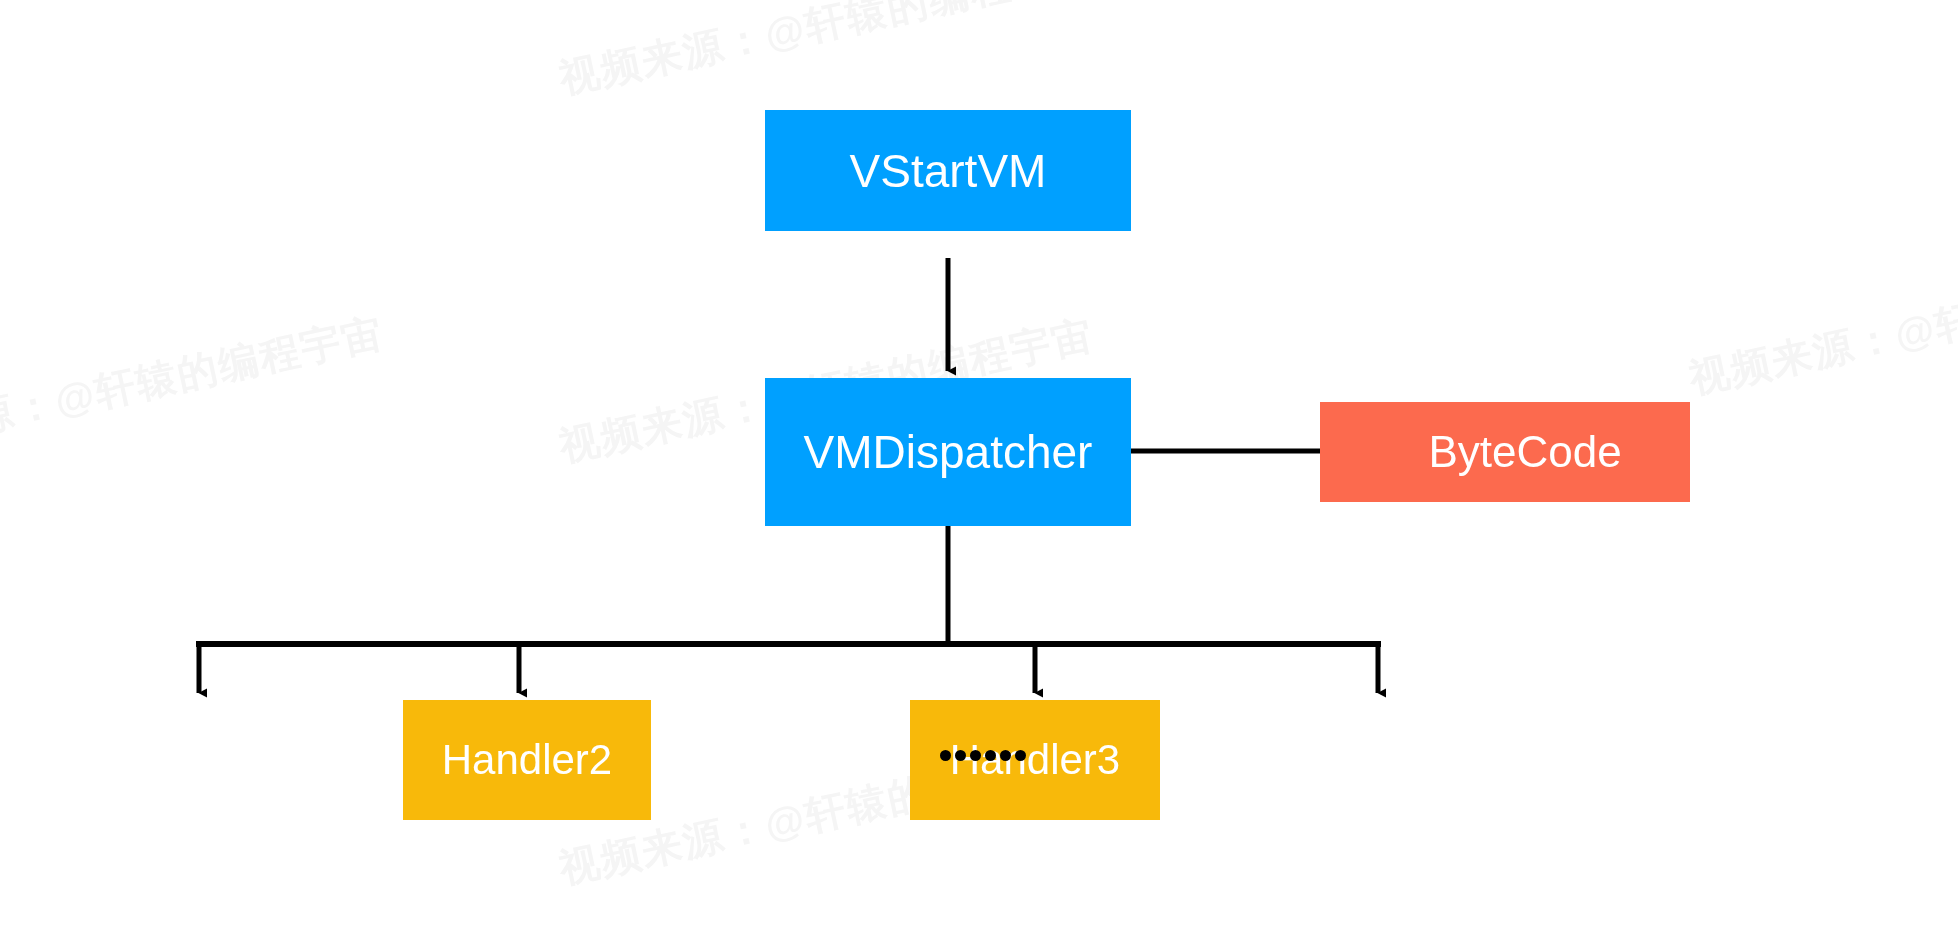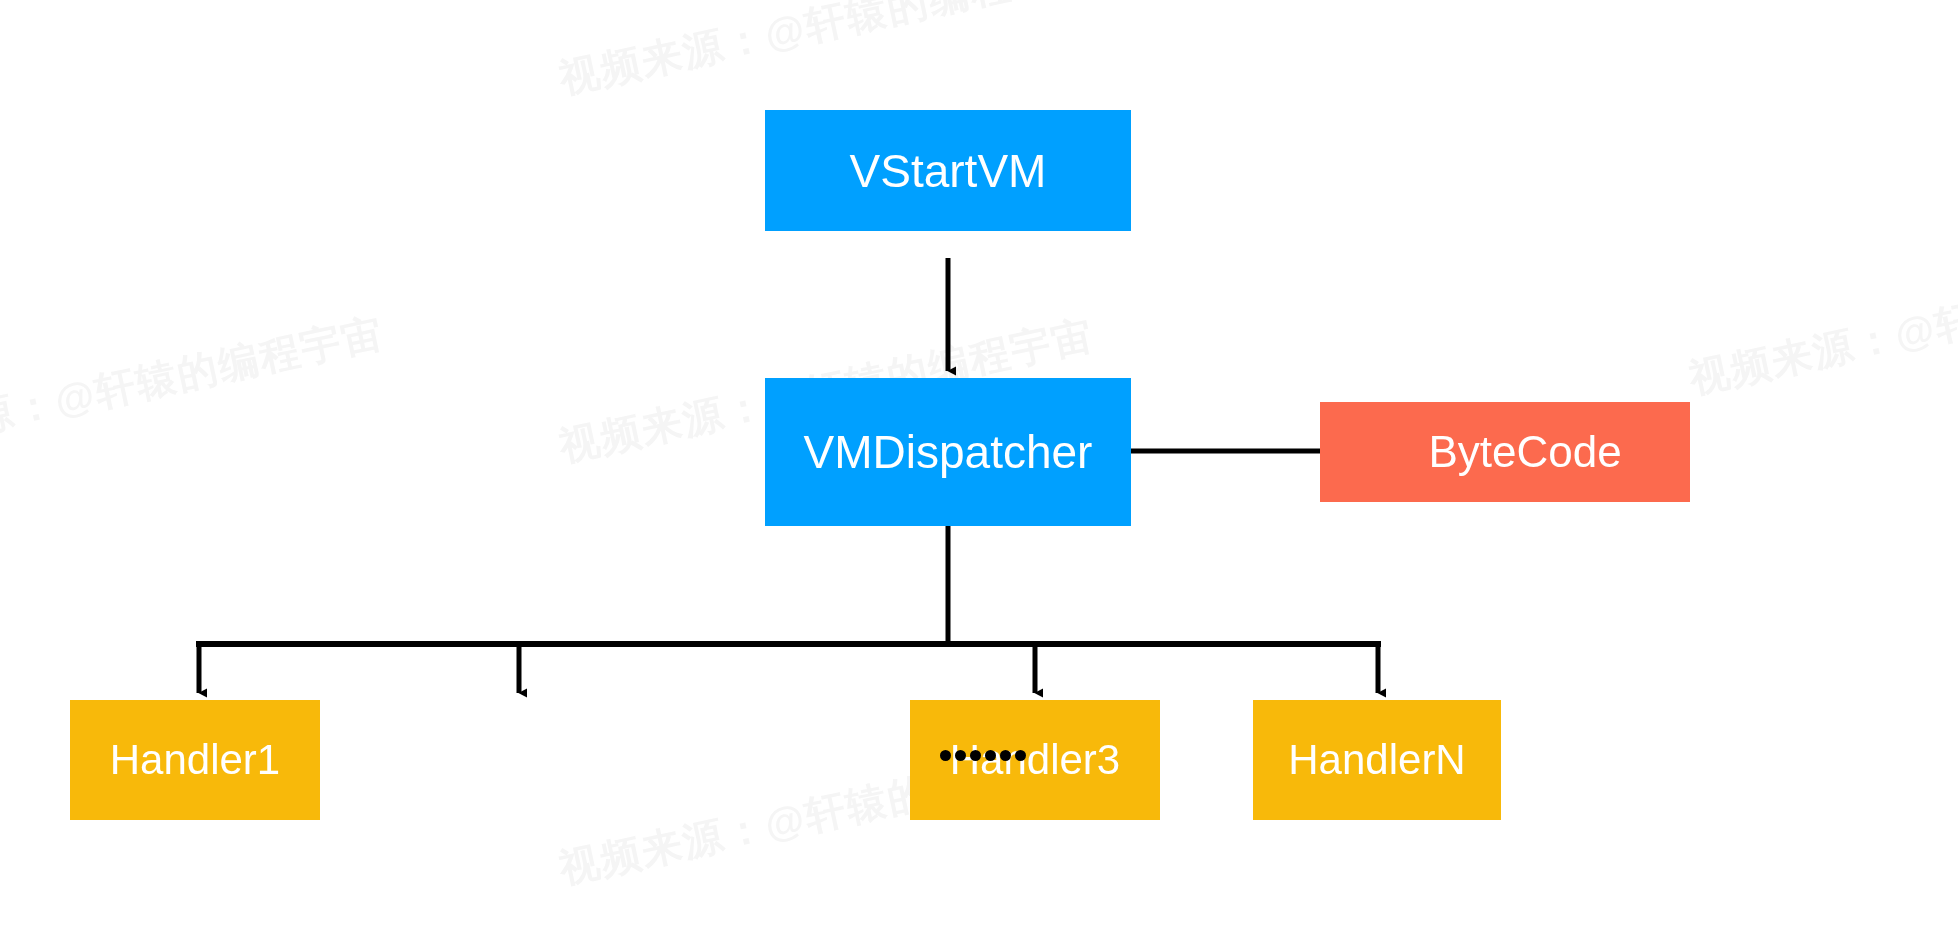--- a/index.html
+++ b/index.html
@@ -150,32 +150,29 @@
   </div>
 
   <div id="node-vmdispatcher" class="node node-blue" style="background: rgb(0, 160, 255);">
     <span>VMDispatcher</span>
   </div>
 
   <div id="node-bytecode" class="node node-red" style="background: rgb(252, 106, 78); padding-left: 40px;">
     <span>ByteCode</span>
   </div>
 
-  <div id="node-handler1" class="node node-amber" style="background: rgb(248, 185, 10);">
-    <span>Handler1</span>
+
+  <div id="node-handler2" class="node node-amber" style="background: rgb(248, 185, 10);">
+    <span>Handler2</span>
   </div>
-
 
   <div id="node-handler3" class="node node-amber" style="background: rgb(248, 185, 10);">
     <span>Handler3</span>
   </div>
 
-  <div id="node-handlern" class="node node-amber" style="background: rgb(248, 185, 10);">
-    <span>HandlerN</span>
-  </div>
 
   <div id="ellipsis">
       <span class="dot"></span>
       <span class="dot"></span>
       <span class="dot"></span>
       <span class="dot"></span>
       <span class="dot"></span>
       <span class="dot"></span>
     </div>
 

